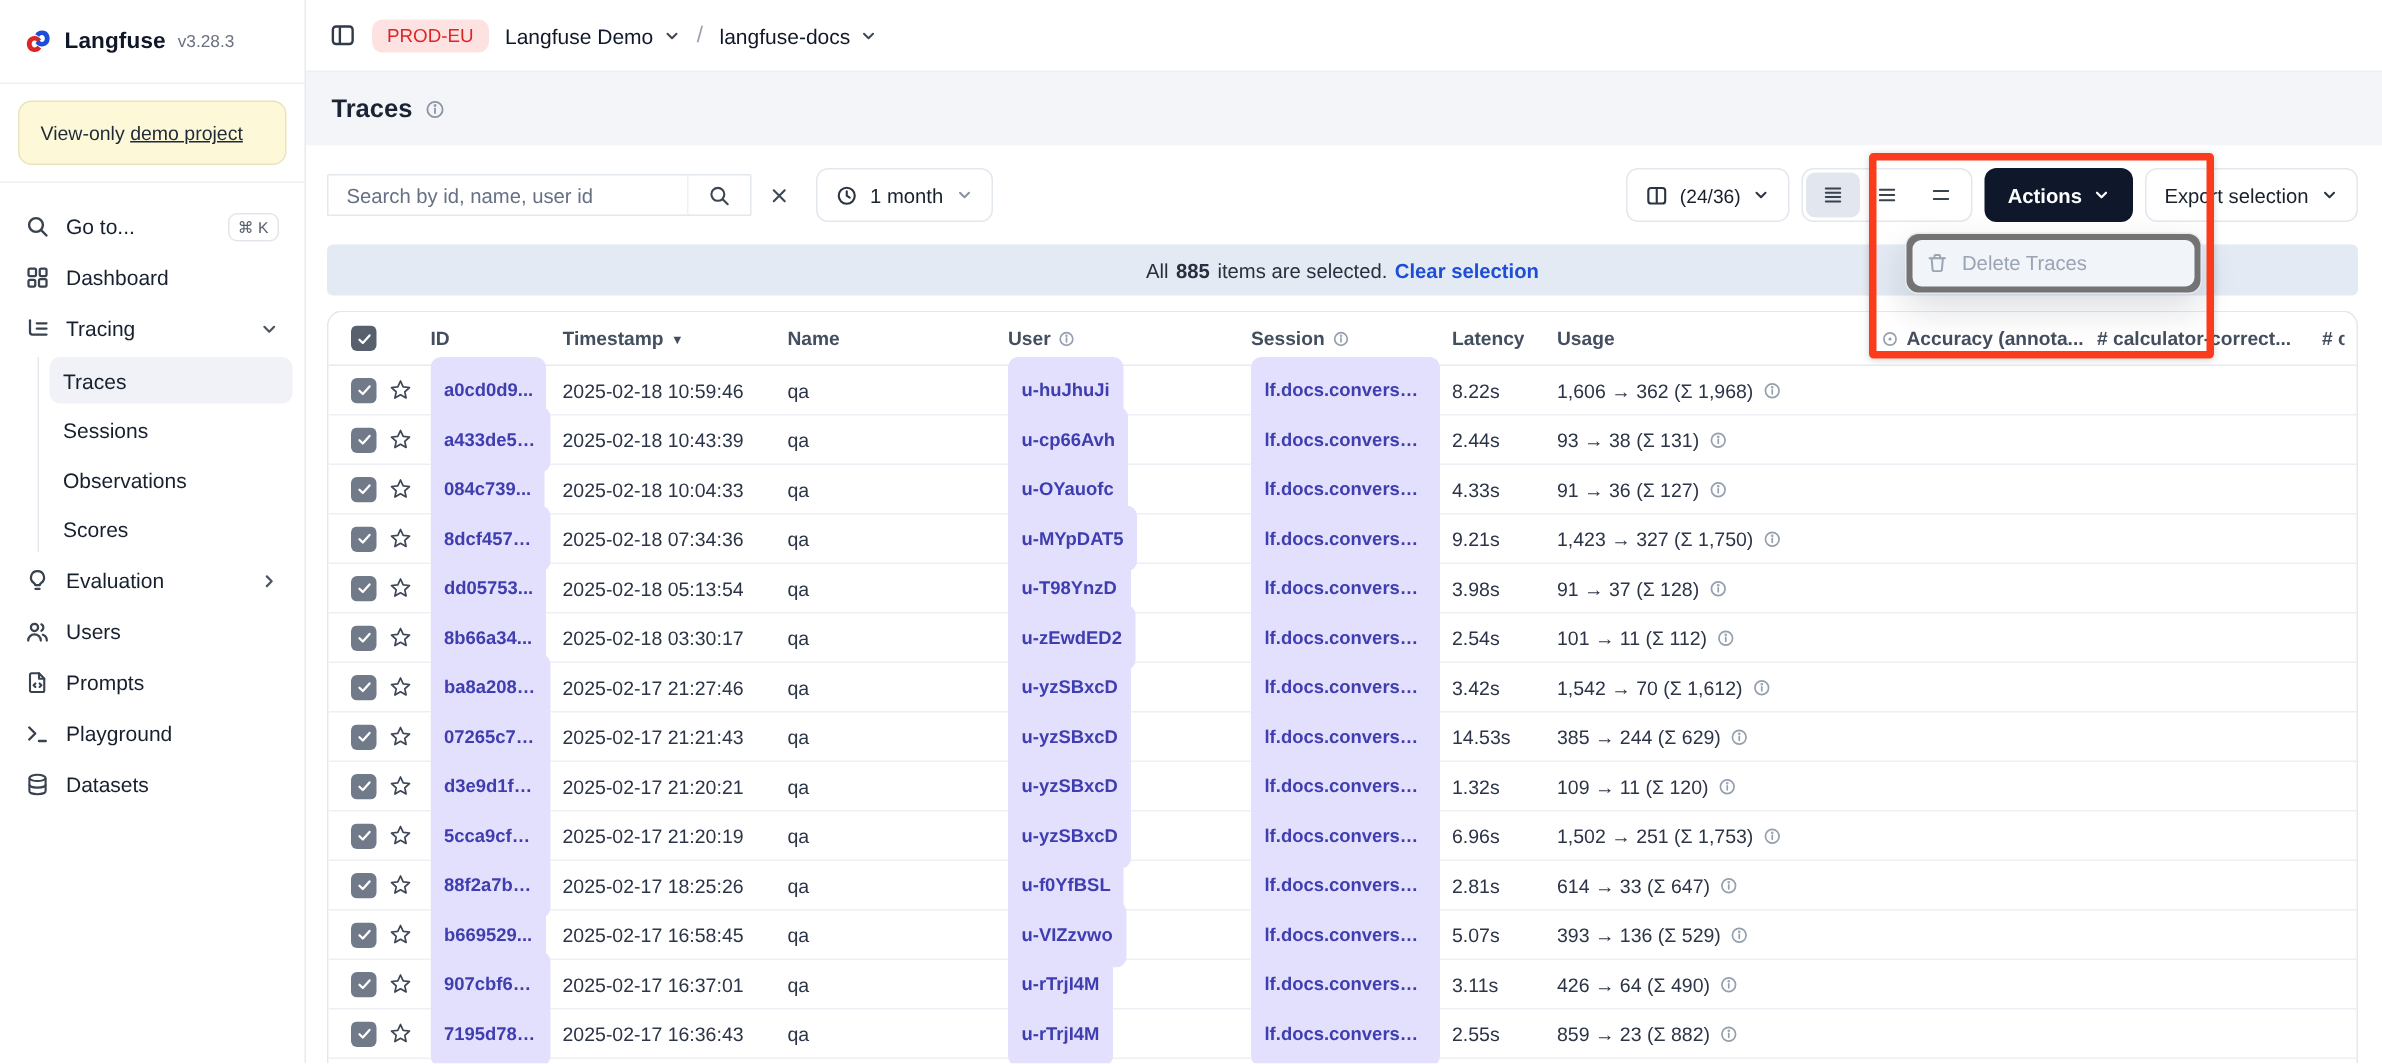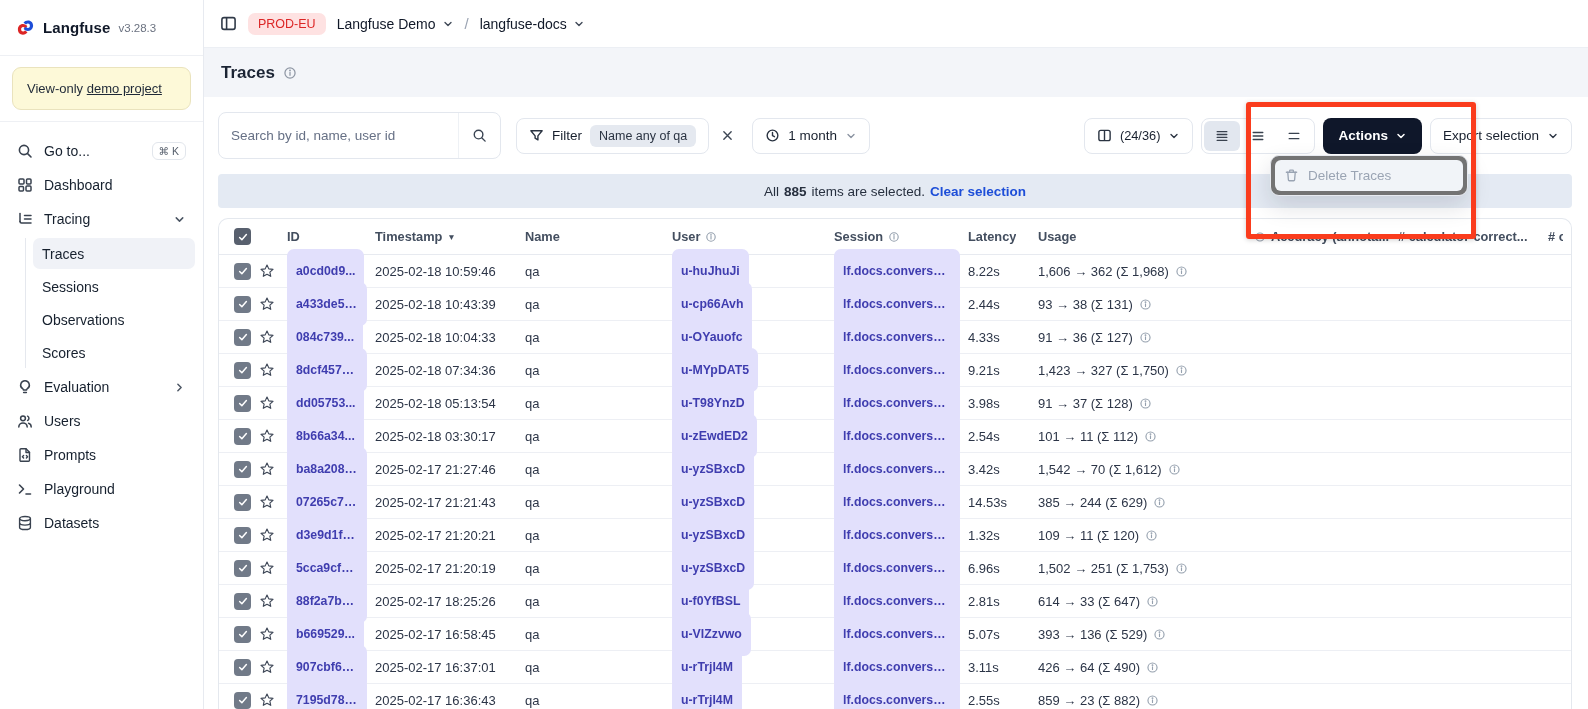--- a/index.html
+++ b/index.html
@@ -35,21 +35,21 @@
   .env-badge { background:var(--env-badge-bg,#fee2e2); color:var(--env-badge-text,#dc2626); font-size:12.5px; font-weight:500; padding:4px 10px; border-radius:7px; }
   .crumb { display:flex; align-items:center; gap:6px; font-size:14px; font-weight:500; color:#101828; cursor:pointer; }
   .crumb .chevd { color:#3f4856; }
   .slash { color:#9aa3b2; font-size:15px; }
 
   .page-head { height:49px; background:#f3f5f9; display:flex; align-items:center; gap:8px; padding:0 17px; }
   .page-title { font-size:17px; font-weight:700; color:#1b2434; }
   .muted-ico { color:#8d95a3; }
 
   .toolbar { display:flex; align-items:center; gap:8px; padding:15px 16px 14px 14px; background:#fff; }
-  .search-box { width:283px; height:47px; border:1px solid #e3e7ee; border-radius:8px; display:flex; align-items:center; overflow:hidden; background:#fff; }
+  .search-box { width:283px; height:28px; border:1px solid #e3e7ee; border-radius:1px; display:flex; align-items:center; overflow:hidden; background:#fff; }
   .search-box input { flex:1; min-width:0; border:0; outline:0; padding:0 12px; font-size:13.5px; font-family:inherit; color:#101828; background:transparent; }
   .search-box input::placeholder { color:#667085; }
   .search-ico-seg { width:42px; align-self:stretch; display:flex; align-items:center; justify-content:center; border-left:1px solid #eef1f5; color:#3c4654; cursor:pointer; }
   .btn { height:36px; border:1px solid #e3e7ee; border-radius:8px; background:#fff; display:inline-flex; align-items:center; gap:8px; padding:0 12px; font-size:13.5px; font-weight:500; color:#18202e; font-family:inherit; cursor:pointer; white-space:nowrap; }
   .filter-badge { background:#e5e9f0; border-radius:6px; padding:4px 9px; font-size:12.5px; font-weight:400; color:#2a3342; }
   .plain-x { border:none; background:none; color:#3c4654; margin-left:4px; cursor:pointer; display:flex; }
   .month-btn { margin-left:10px; }
   .right-group { margin-left:auto; display:flex; align-items:center; gap:8px; }
   .rh-group { display:flex; align-items:center; border:1px solid #e3e7ee; border-radius:8px; height:36px; padding:0 2px; }
   .rh-item { width:36px; height:30px; display:flex; align-items:center; justify-content:center; color:#39424f; border-radius:6px; cursor:pointer; }
@@ -268,29 +268,20 @@
     <div class="search-box">
       <input type="text" placeholder="Search by id, name, user id" style="">
       <span class="search-ico-seg">
         <svg width="15" height="15" viewBox="0 0 16 16" fill="none" stroke="currentColor" stroke-width="1.5" stroke-linecap="round">
             <circle cx="7" cy="7" r="4.6"></circle>
             <path d="M10.6 10.6L14 14"></path>
           </svg>
       </span>
     </div>
 
-    <button class="btn" style="margin-left:7px;">
-      <span style="display:flex;color:#2b3442;">
-        <svg width="15" height="15" viewBox="0 0 16 16" fill="none" stroke="currentColor" stroke-width="1.5" stroke-linejoin="round">
-            <path d="M2 3h12L9.5 8.4v4.3l-3-1.8V8.4z"></path>
-          </svg>
-      </span>
-      <span>Filter</span>
-      <span class="filter-badge">Name any of qa</span>
-    </button>
 
     <button class="plain-x">
       <svg width="13" height="13" viewBox="0 0 16 16" fill="none" stroke="currentColor" stroke-width="1.7" stroke-linecap="round">
           <path d="M3.5 3.5l9 9M12.5 3.5l-9 9"></path>
         </svg>
     </button>
 
     <button class="btn month-btn">
       <span style="display:flex;color:#2b3442;">
         <svg width="15" height="15" viewBox="0 0 16 16" fill="none" stroke="currentColor" stroke-width="1.5" stroke-linecap="round">

